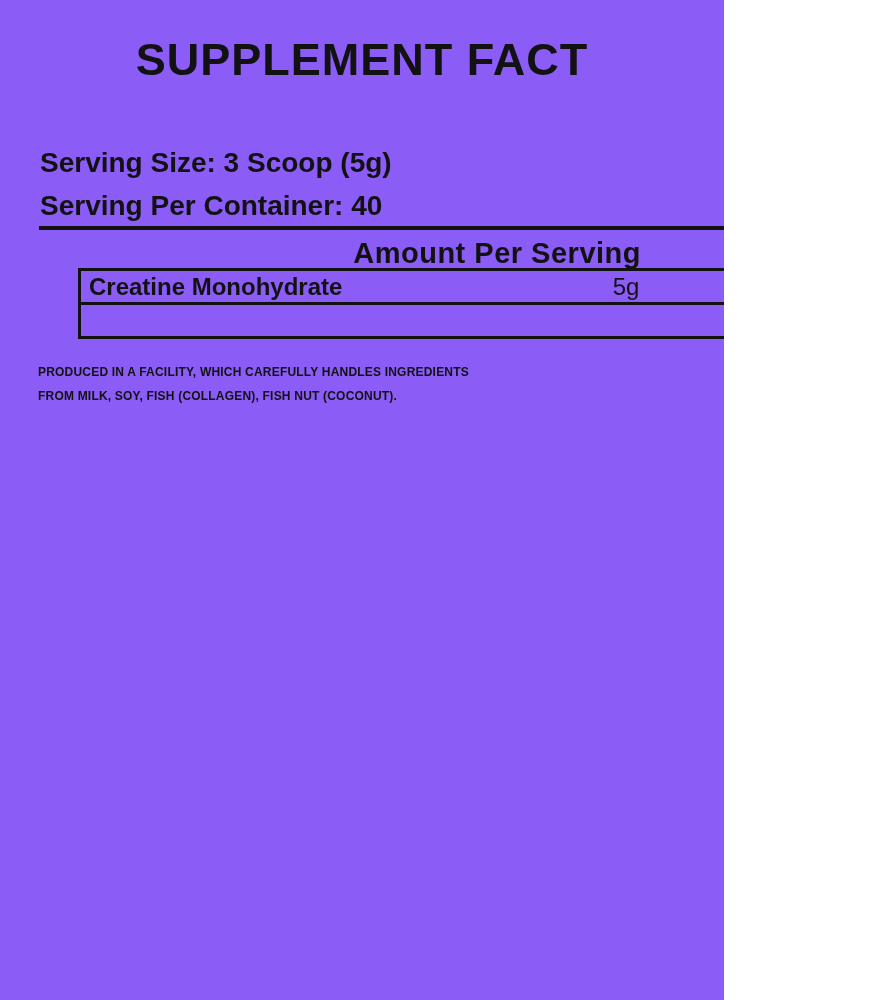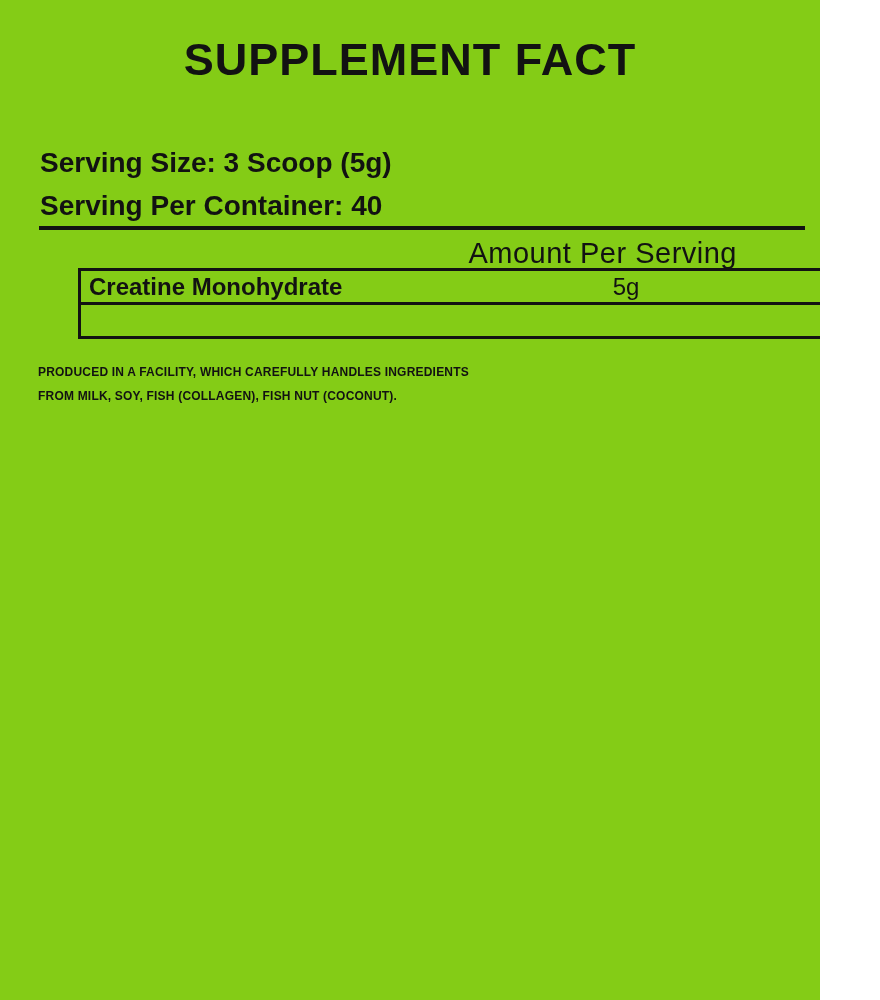--- a/index.html
+++ b/index.html
@@ -2,23 +2,23 @@
 <html><head>
 <meta charset="utf-8">
 <style>
   html, body {
     margin: 0;
     padding: 0;
     background: #ffffff;
   }
   .label {
     position: relative;
-    width: 820px;
+    width: 724px;
     height: 1000px;
-    background: #84cc16;
+    background: #8b5cf6;
     color: #121212;
     font-family: "Liberation Sans", sans-serif;
     overflow: hidden;
   }
   .title {
     position: absolute;
     top: 34px;
     left: 0;
     width: 100%;
     margin: 0;
@@ -43,21 +43,21 @@
     top: 226px;
     width: 766px;
     height: 4px;
     background: #121212;
   }
   .amount-header {
     position: absolute;
     top: 237px;
     right: 83px;
     font-size: 29px;
-    font-weight: 400;
+    font-weight: 700;
     letter-spacing: 0.5px;
     white-space: nowrap;
   }
   .facts-table {
     position: absolute;
     left: 38px;
     top: 268px;
     width: 770px;
     border: 3px solid #121212;
     box-sizing: border-box;

